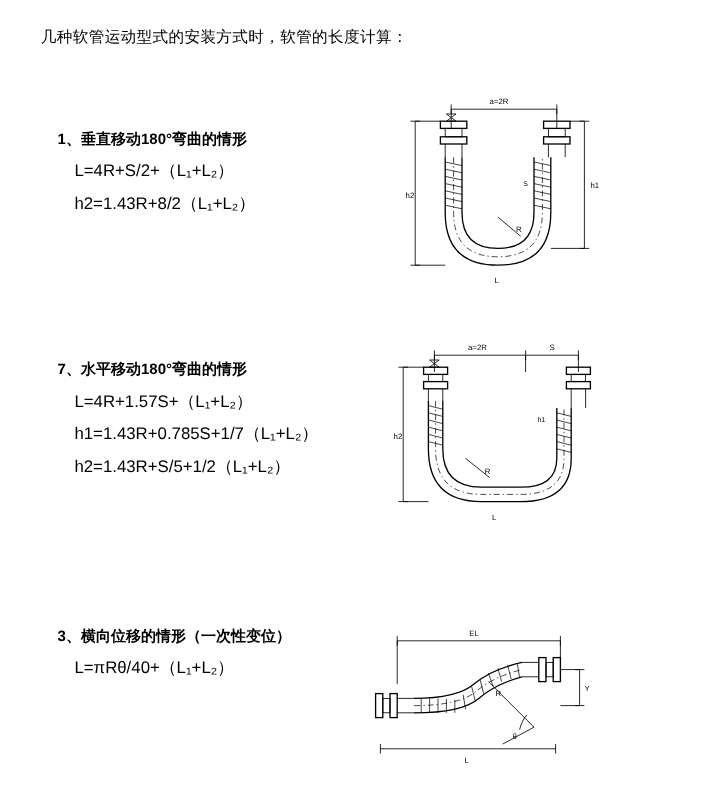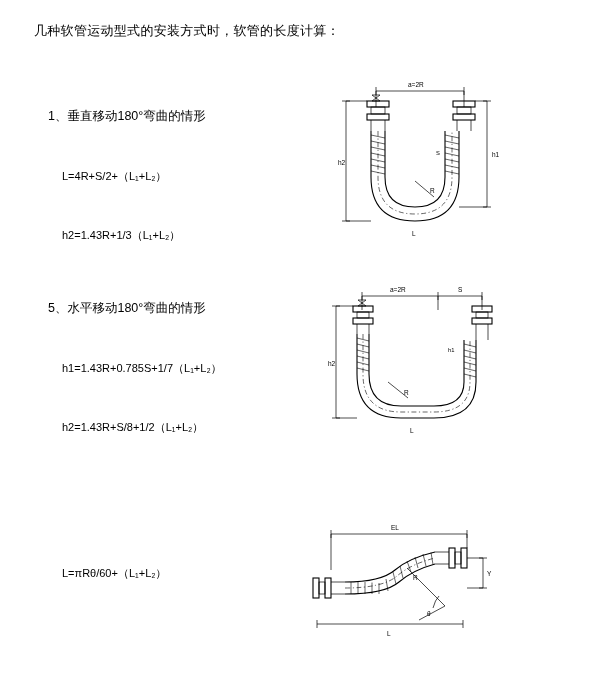--- a/index.html
+++ b/index.html
@@ -36,27 +36,27 @@
   }
   .sec-text {
     position: absolute;
     left: 48px;
     width: 260px;
   }
   .sec-title {
     font-size: 12.5px;
     white-space: nowrap;
     margin-bottom: 9px;
+    font-weight: bold;
   }
   .sec-formula {
-    font-size: 11px;
+    font-size: 14px;
     white-space: nowrap;
     margin-left: 14px;
     margin-bottom: 9px;
-    margin-top: 44px;
   }
   .fig {
     position: absolute;
   }
   svg { display: block; }
   .ln { stroke: #000; fill: none; }
   .thin { stroke-width: 0.7; }
   .med { stroke-width: 1.1; }
   .dash { stroke-dasharray: 5 2.5 1.2 2.5; stroke-width: 0.6; }
   .hatch { stroke-width: 0.6; }
@@ -75,21 +75,21 @@
 <body>
 
 <div class="page">
 
   <div class="heading">几种软管运动型式的安装方式时，软管的长度计算：</div>
 
   <div class="section" style="top:108px;">
     <div class="sec-text">
       <div class="sec-title">1、垂直移动180°弯曲的情形</div>
       <div class="sec-formula">L=4R+S/2+（L₁+L₂）</div>
-      <div class="sec-formula">h2=1.43R+1/3（L₁+L₂）</div>
+      <div class="sec-formula">h2=1.43R+8/2（L₁+L₂）</div>
     </div>
 
     <div class="fig" style="left:316px; top:-35px;">
       <svg width="190" height="190" viewBox="0 0 190 190">
 
         <line class="ln thin" x1="60" y1="18" x2="148" y2="18"></line>
         <line class="ln thin" x1="60" y1="14" x2="60" y2="22"></line>
         <line class="ln thin" x1="148" y1="14" x2="148" y2="22"></line>
         <text class="lbl" x="92" y="14">a=2R</text>
 
@@ -153,23 +153,24 @@
 
         <text class="lbl-sm" x="120" y="82">S</text>
 
         <text class="lbl" x="96" y="163">L</text>
       </svg>
     </div>
   </div>
 
   <div class="section" style="top:300px;">
     <div class="sec-text">
-      <div class="sec-title">5、水平移动180°弯曲的情形</div>
+      <div class="sec-title">7、水平移动180°弯曲的情形</div>
+      <div class="sec-formula">L=4R+1.57S+（L₁+L₂）</div>
       <div class="sec-formula">h1=1.43R+0.785S+1/7（L₁+L₂）</div>
-      <div class="sec-formula">h2=1.43R+S/8+1/2（L₁+L₂）</div>
+      <div class="sec-formula">h2=1.43R+S/5+1/2（L₁+L₂）</div>
     </div>
 
     <div class="fig" style="left:316px; top:-22px;">
       <svg width="190" height="175" viewBox="0 0 190 175">
 
         <line class="ln thin" x1="46" y1="18" x2="122" y2="18"></line>
         <line class="ln thin" x1="46" y1="14" x2="46" y2="22"></line>
         <line class="ln thin" x1="122" y1="14" x2="122" y2="22"></line>
         <text class="lbl" x="74" y="14">a=2R</text>
 
@@ -227,21 +228,22 @@
 
         <text class="lbl-sm" x="132" y="74">h1</text>
 
         <text class="lbl" x="94" y="155">L</text>
       </svg>
     </div>
   </div>
 
   <div class="section" style="top:522px;">
     <div class="sec-text">
-      <div class="sec-formula">L=πRθ/60+（L₁+L₂）</div>
+      <div class="sec-title">3、横向位移的情形（一次性变位）</div>
+      <div class="sec-formula">L=πRθ/40+（L₁+L₂）</div>
     </div>
 
     <div class="fig" style="left:295px; top:-10px;">
       <svg width="215" height="140" viewBox="0 0 215 140">
 
         <line class="ln thin" x1="36" y1="22" x2="172" y2="22"></line>
         <line class="ln thin" x1="36" y1="18" x2="36" y2="26"></line>
         <line class="ln thin" x1="172" y1="18" x2="172" y2="26"></line>
         <text class="lbl" x="96" y="18">EL</text>
         <line class="ln thin" x1="36" y1="22" x2="36" y2="58"></line>

